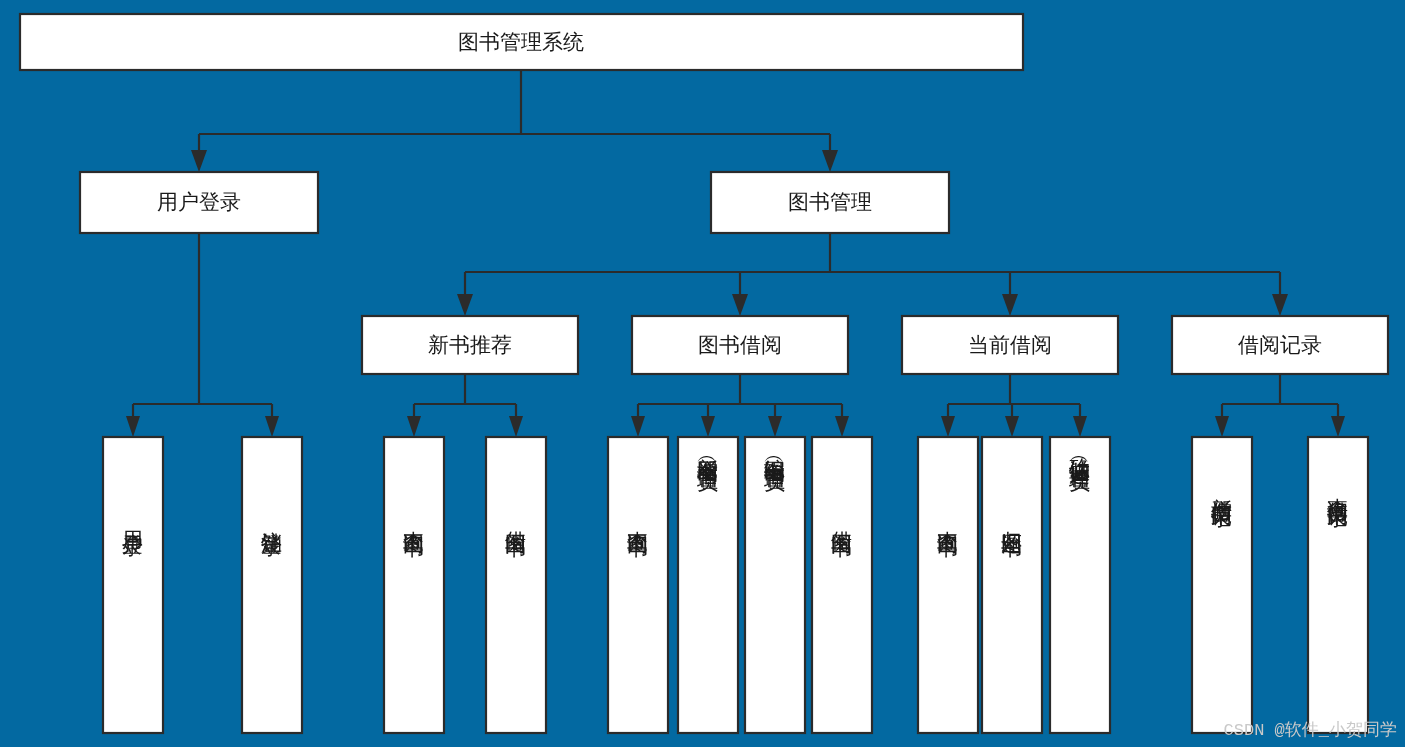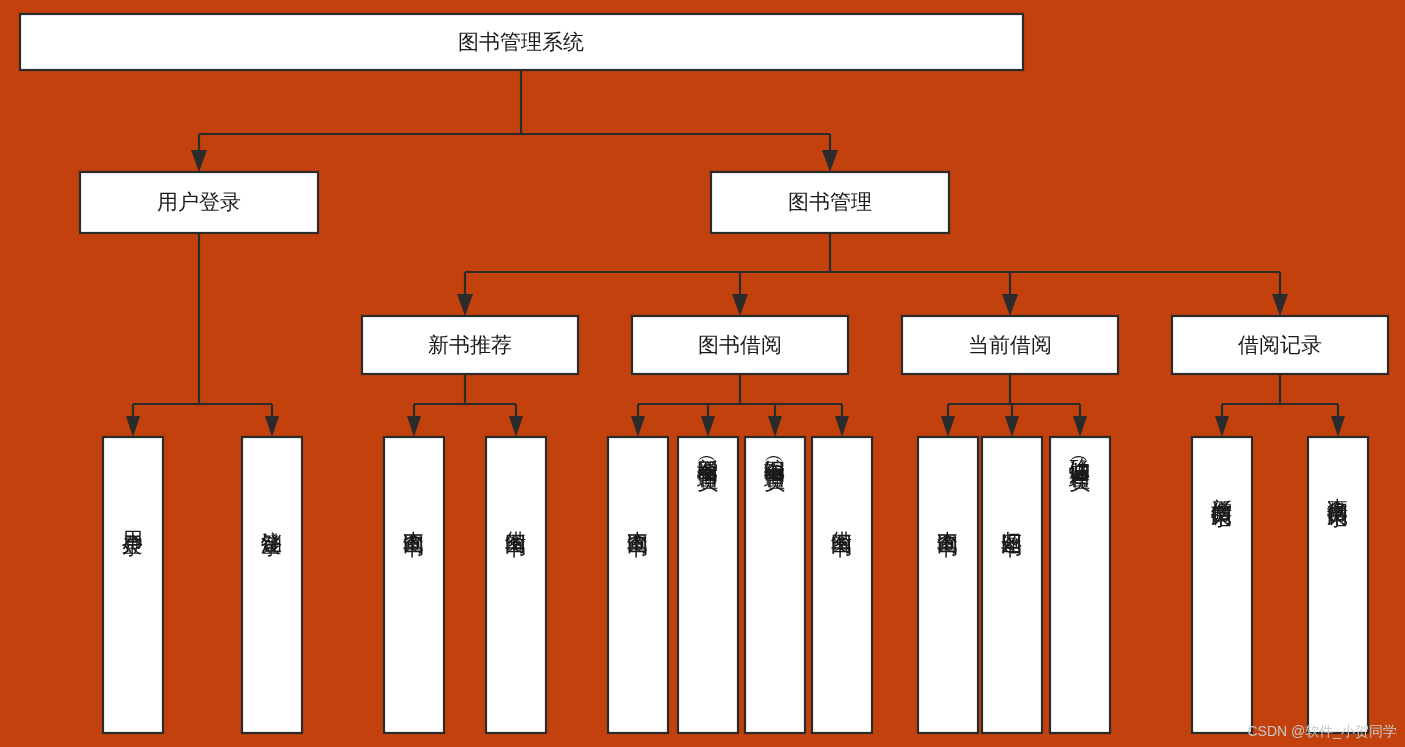--- a/index.html
+++ b/index.html
@@ -7,21 +7,21 @@
     padding: 0;
     background: #ffffff;
   }
   body {
     font-family: "Liberation Sans", "DejaVu Sans", sans-serif;
   }
   #diagram-root {
     position: relative;
     width: 1405px;
     height: 747px;
-    background: #c2410c;
+    background: #0369a1;
     overflow: hidden;
   }
   svg.flow {
     position: absolute;
     left: 0;
     top: 0;
     width: 1405px;
     height: 747px;
   }
   .node-rect {
@@ -52,22 +52,22 @@
     font-size: 21px;
     text-anchor: middle;
     writing-mode: vertical-rl;
     glyph-orientation-vertical: 0;
     letter-spacing: 2px;
   }
   .watermark {
     position: absolute;
     right: 8px;
     bottom: 6px;
-    font-family: Liberation Sans, sans-serif;
-    font-size: 14px;
+    font-family: Liberation Mono, monospace;
+    font-size: 17px;
     color: #c9c9c9;
     white-space: nowrap;
     user-select: none;
     pointer-events: none;
   }
 </style>
 </head>
 <body>
 
 <div id="diagram-root">

